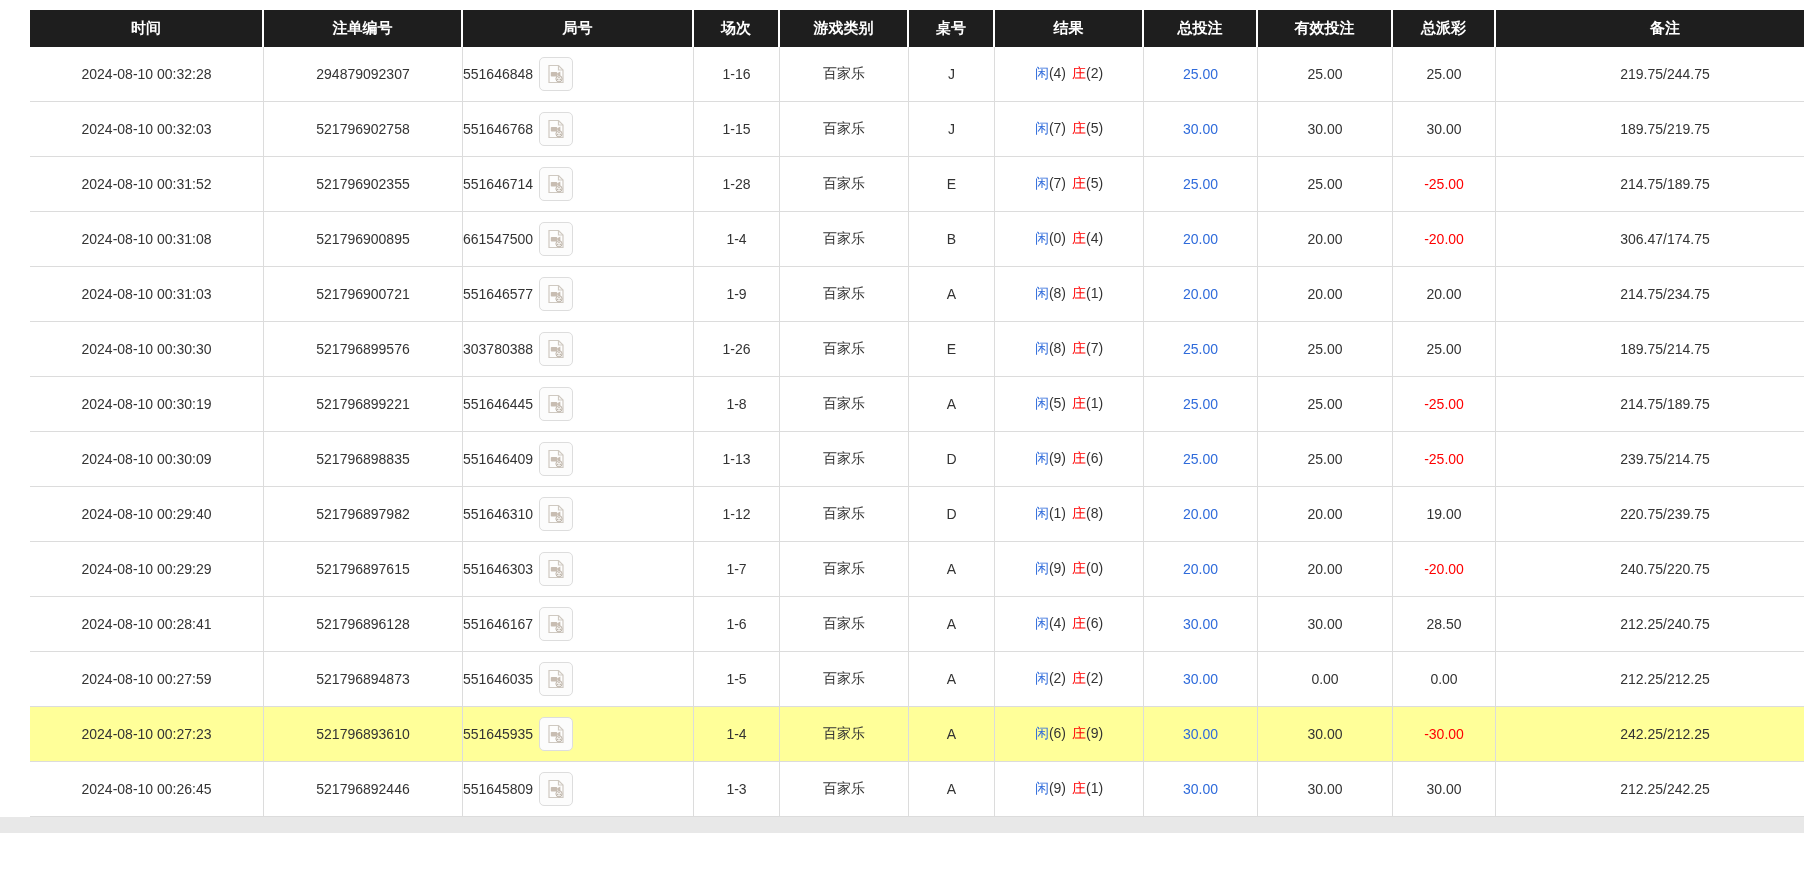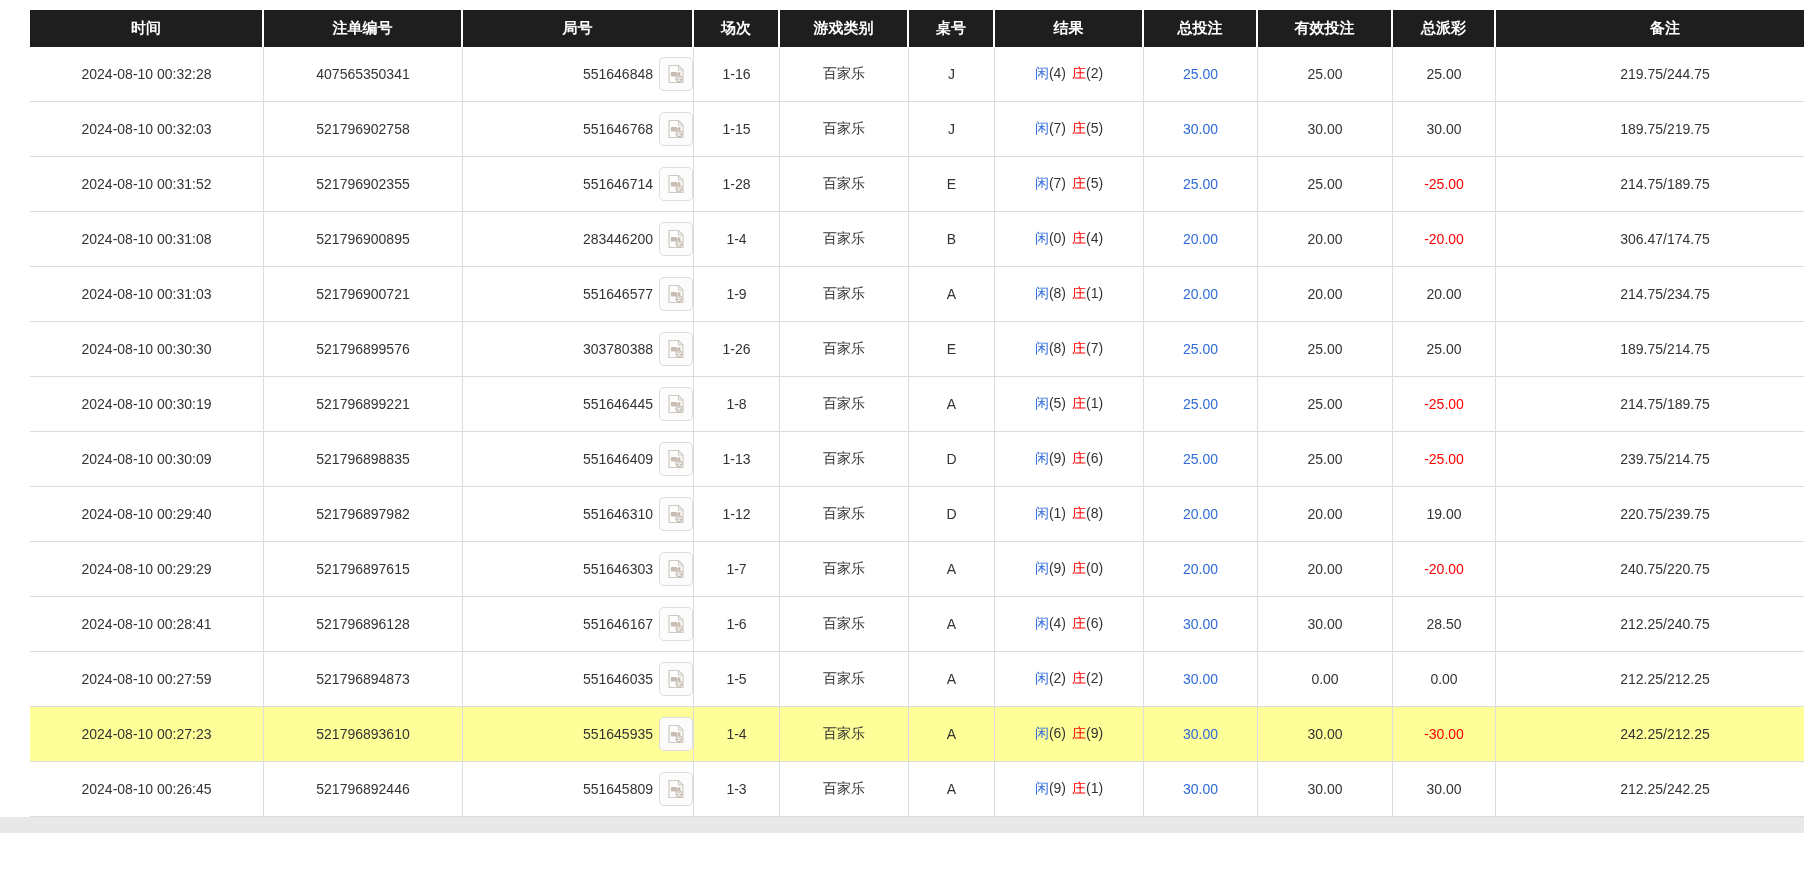--- a/index.html
+++ b/index.html
@@ -40,21 +40,21 @@
     border-bottom:1px solid var(--grid);
     overflow:hidden;white-space:nowrap;
   }
   tbody td:last-child{border-right:none;}
   tbody tr.highlight td{background:var(--highlight);margin-left:27px;}
   .blue{color:var(--blue);}
   .neg{color:var(--red);}
   .player-label{color:var(--blue);}
   .banker-label{color:var(--red);margin-left:6px;}
   .result-val{color:#333;}
-  .round-wrap{display:flex;align-items:center;justify-content:flex-end;gap:6px;}
+  .round-wrap{display:flex;align-items:center;justify-content:flex-start;gap:6px;}
   .video-btn{
     width:34px;height:34px;box-sizing:border-box;
     border:1px solid #ddd;border-radius:5px;
     background:#fcfcfc;
     display:flex;align-items:center;justify-content:center;
     padding:0;cursor:pointer;
   }
   tfoot td{
     background:var(--footer-bg);color:#fff;
     height:31px;padding:0;font-size:14px;
@@ -96,21 +96,21 @@
         <th>结果</th>
         <th>总投注</th>
         <th>有效投注</th>
         <th>总派彩</th>
         <th>备注</th>
       </tr>
   </thead>
   <tbody id="body-rows">
       <tr>
     <td>2024-08-10 00:32:28</td>
-    <td>407565350341</td>
+    <td>294879092307</td>
     <td>
       <div class="round-wrap">
         <span class="round-no">551646848</span>
         <button class="video-btn">
           <span style="display:flex">
             <svg width="20" height="20" viewBox="0 0 20 20">
               <path d="M3 1.5h9.5l4.5 4.5v12.5H3z" fill="#fdfdfd" stroke="#cfc9c1" stroke-width="1.2"></path>
               <path d="M12.5 1.5v4.5H17" fill="none" stroke="#cfc9c1" stroke-width="1.2"></path>
               <rect x="4.8" y="8" width="6.4" height="4.6" rx="0.8" fill="#c8bdb2"></rect>
               <path d="M11.2 9.2l3.2-1.6v4.8l-3.2-1.6z" fill="#c8bdb2"></path>
@@ -198,21 +198,21 @@
     <td><span class="blue">25.00</span></td>
     <td>25.00</td>
     <td class="neg">-25.00</td>
     <td>214.75/189.75</td>
   </tr>
       <tr>
     <td>2024-08-10 00:31:08</td>
     <td>521796900895</td>
     <td>
       <div class="round-wrap">
-        <span class="round-no">283446200</span>
+        <span class="round-no">661547500</span>
         <button class="video-btn">
           <span style="display:flex">
             <svg width="20" height="20" viewBox="0 0 20 20">
               <path d="M3 1.5h9.5l4.5 4.5v12.5H3z" fill="#fdfdfd" stroke="#cfc9c1" stroke-width="1.2"></path>
               <path d="M12.5 1.5v4.5H17" fill="none" stroke="#cfc9c1" stroke-width="1.2"></path>
               <rect x="4.8" y="8" width="6.4" height="4.6" rx="0.8" fill="#c8bdb2"></rect>
               <path d="M11.2 9.2l3.2-1.6v4.8l-3.2-1.6z" fill="#c8bdb2"></path>
               <circle cx="13" cy="14.8" r="3.1" fill="#f1eeea" stroke="#b7ada2" stroke-width="0.9"></circle>
               <circle cx="13" cy="13.4" r="0.65" fill="#b7ada2"></circle>
               <circle cx="11.7" cy="15.4" r="0.65" fill="#b7ada2"></circle>

